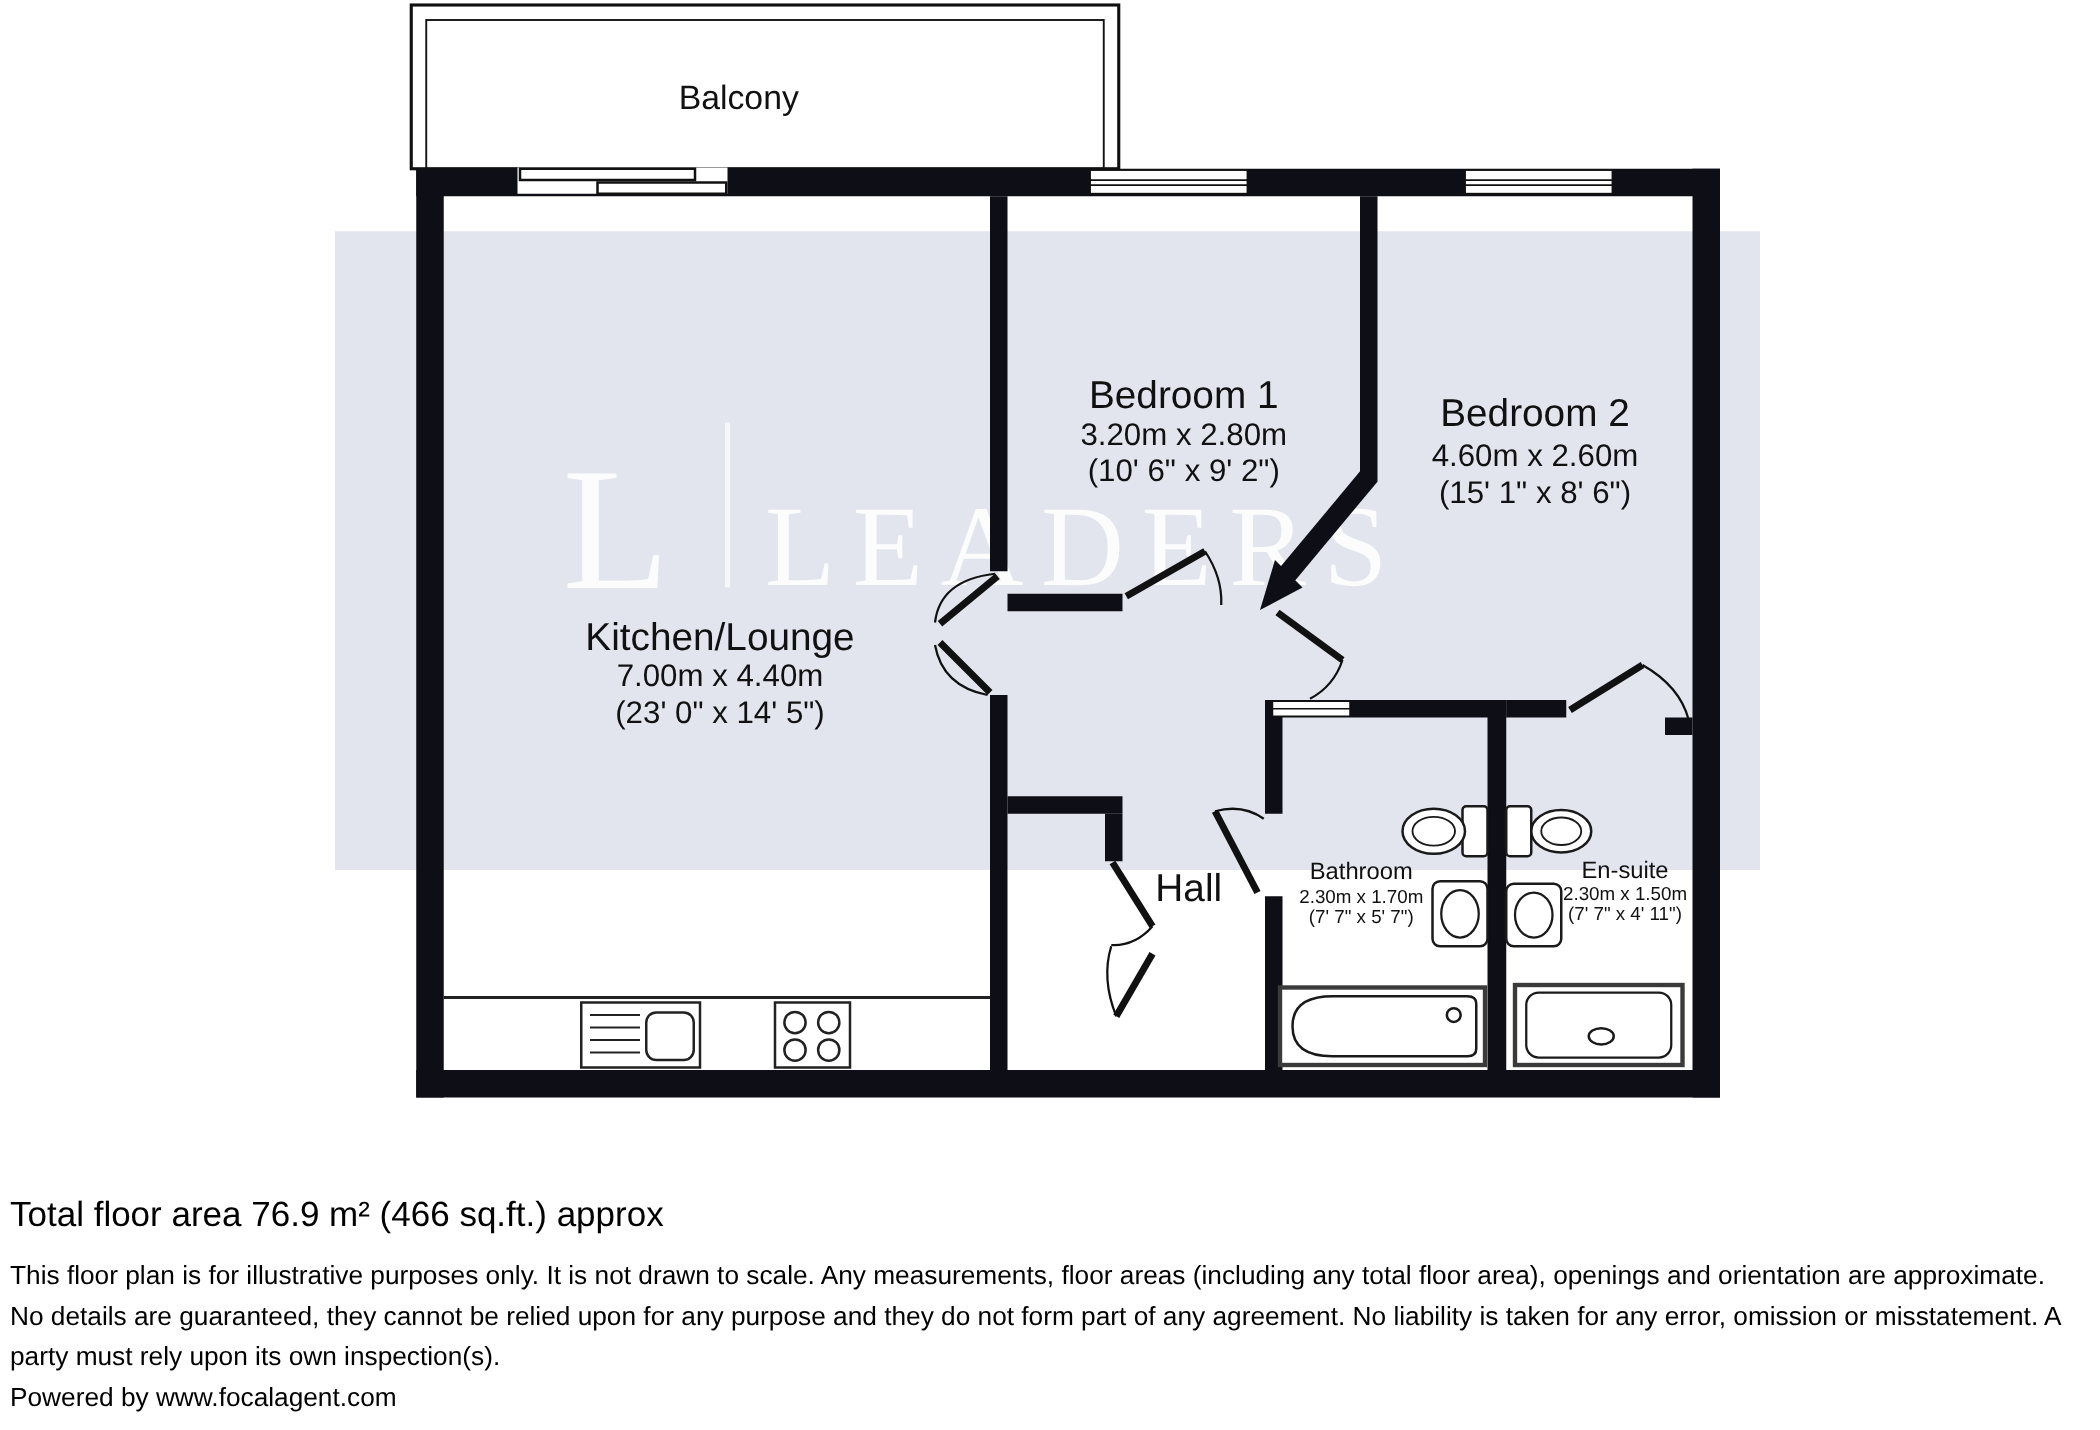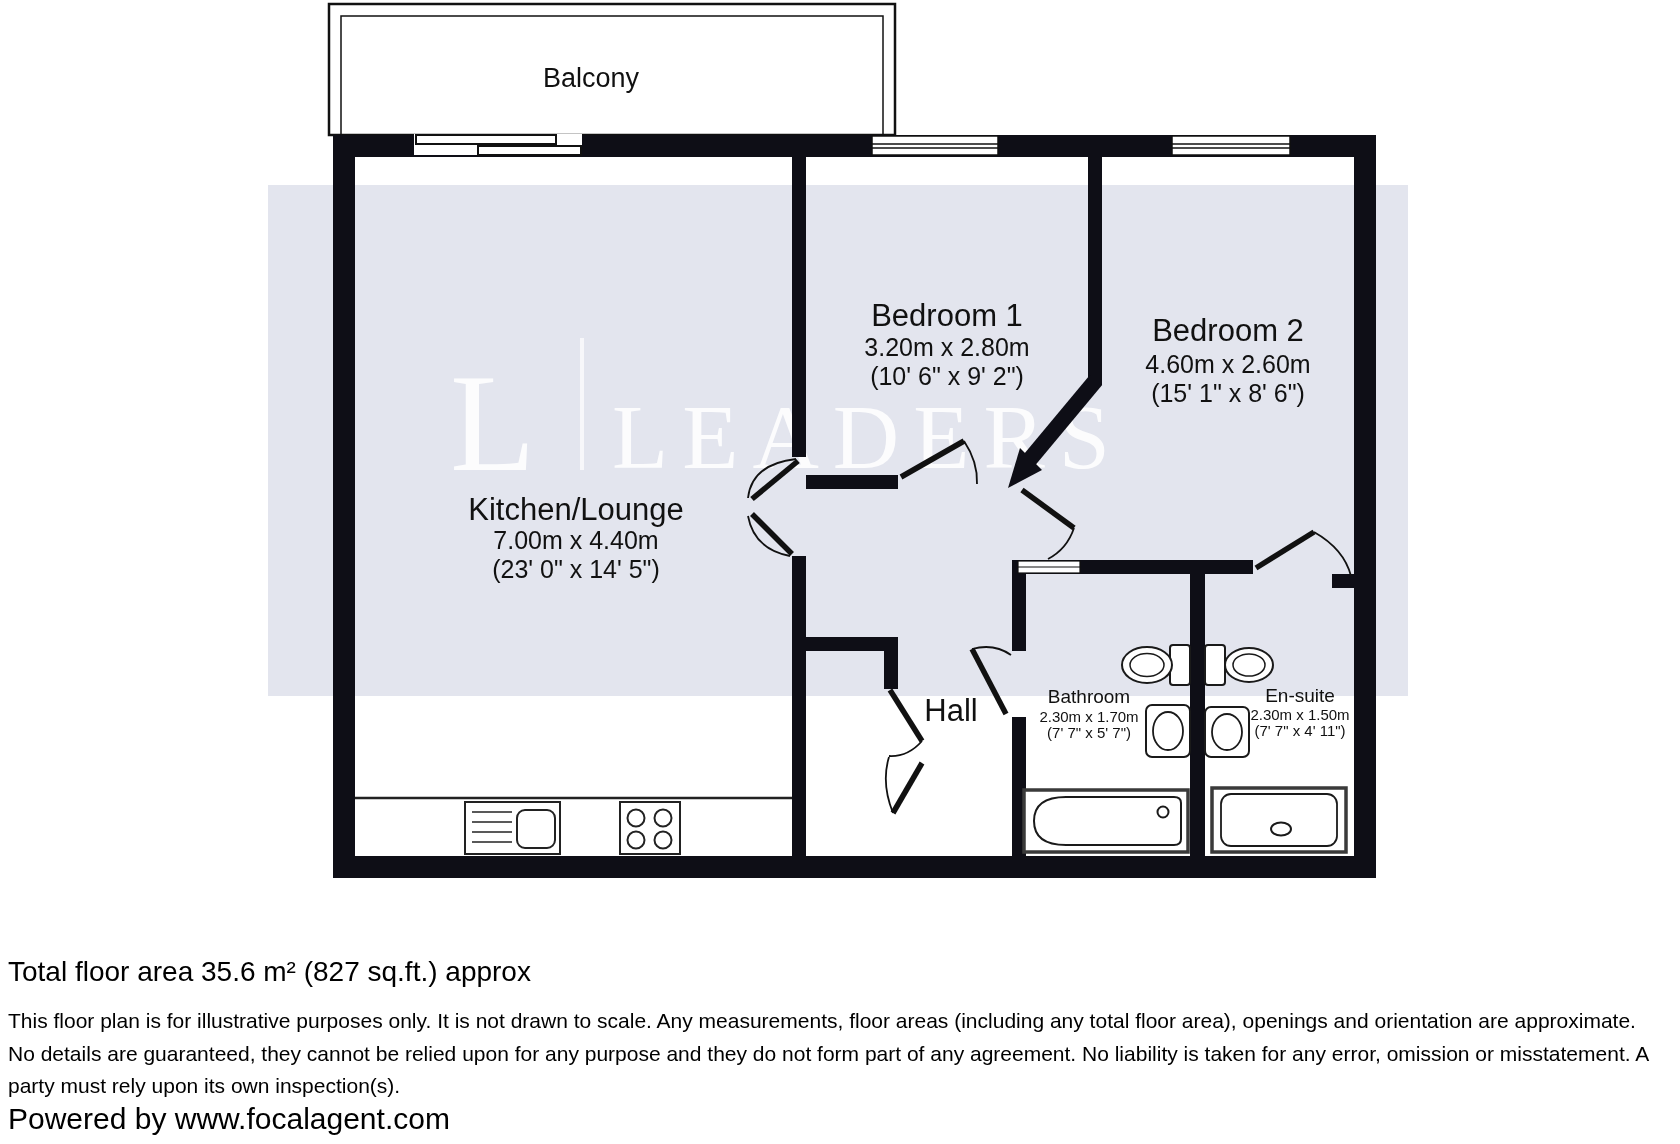--- a/index.html
+++ b/index.html
@@ -10,21 +10,21 @@
   .room-name-sm{font-size:19px;fill:#111;}
   .room-dim{font-size:25px;fill:#111;}
   .room-dim-sm{font-size:15px;fill:#111;}
   .balcony-label{font-size:27px;fill:#111;}
   text{font-family:"Liberation Sans", sans-serif;}
   .wm-initial{font-family:"Liberation Serif", serif;font-size:140px;}
   .wm-word{font-family:"Liberation Serif", serif;font-size:92px;letter-spacing:14px;}
   #footer{position:absolute;left:8px;top:956px;width:1655px;color:#000;}
   #total-area{font-size:28px;margin:0 0 17px 0;}
   #disclaimer{font-size:21px;line-height:32.5px;margin:0;}
-  #powered-by{font-size:30px;line-height:32.5px;margin:0;}
+  #powered-by{font-size:21px;line-height:32.5px;margin:0;}
 </style>
 </head>
 <body>
 
 <svg id="plan-svg" width="1680" height="1144" viewBox="0 0 1680 1144">
 
   <rect x="268" y="185" width="1140" height="511" fill="#e3e5ee"></rect>
 
   <g fill-opacity="0.88" fill="#ffffff">
     <text class="wm-initial" x="450" y="470">L</text>
@@ -192,16 +192,16 @@
 
     <g>
       <text class="room-name-sm" x="1300" y="702">En-suite</text>
       <text class="room-dim-sm" x="1300" y="720">2.30m x 1.50m</text>
       <text class="room-dim-sm" x="1300" y="736">(7' 7" x 4' 11")</text>
     </g>
   </g>
 </svg>
 
 <div id="footer">
-  <p id="total-area">Total floor area 35.6 m² (827 sq.ft.) approx</p>
+  <p id="total-area">Total floor area 76.9 m² (466 sq.ft.) approx</p>
   <p id="disclaimer">This floor plan is for illustrative purposes only. It is not drawn to scale. Any measurements, floor areas (including any total floor area), openings and orientation are approximate. No details are guaranteed, they cannot be relied upon for any purpose and they do not form part of any agreement. No liability is taken for any error, omission or misstatement. A party must rely upon its own inspection(s).</p>
   <p id="powered-by">Powered by www.focalagent.com</p>
 </div>
 
 </body></html>

